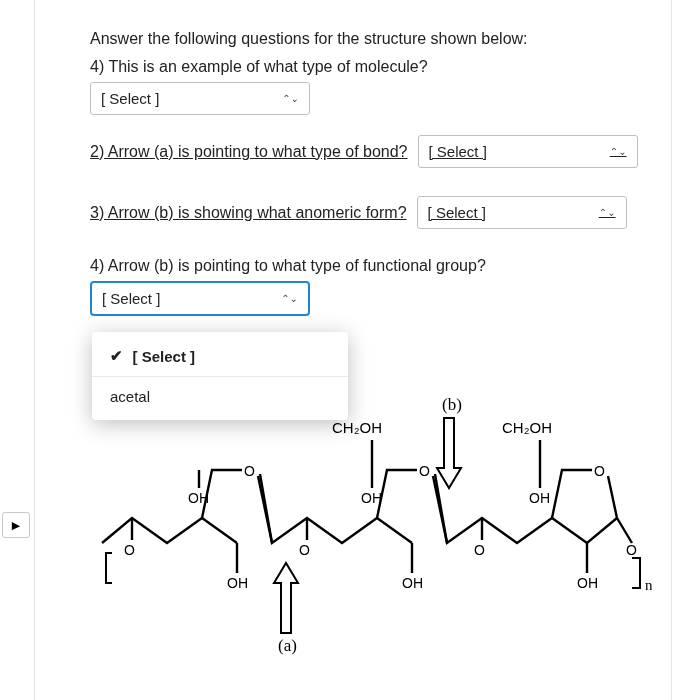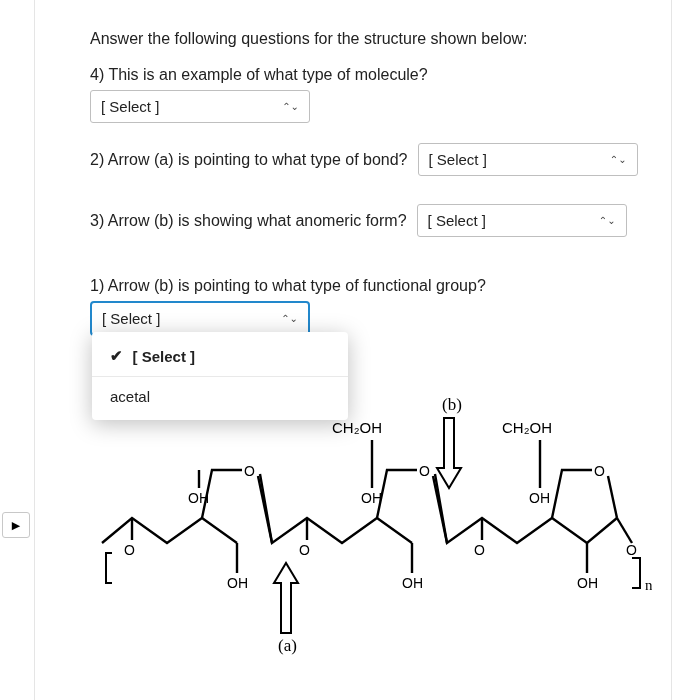--- a/index.html
+++ b/index.html
@@ -34,22 +34,22 @@
       left: 70px; top: 0;
       width: 590px;
       padding: 30px 15px 0 20px;
     }
     .right-rail {
       position: absolute;
       right: 0; top: 0;
       width: 4px; height: 100%;
       border-left: 1px solid #e5e5e5;
     }
-    .q-intro { margin-bottom: 18px; }
-    .q-line { margin-bottom: 10px; display: flex; align-items: center; flex-wrap: wrap; gap: 6px; }
+    .q-intro { margin-bottom: 10px; }
+    .q-line { margin-bottom: 10px; display: flex; align-items: center; flex-wrap: wrap; gap: 6px; text-decoration: underline; }
     .q-text { margin-right: 4px; }
     .select-box {
       display: inline-flex;
       align-items: center;
       justify-content: space-between;
       border: 1px solid #bfbfbf;
       border-radius: 3px;
       background: #fff;
       padding: 7px 10px;
       min-width: 220px;
@@ -122,30 +122,30 @@
   </div>
 
   <div class="q-line" style="margin-bottom:28px;">
     <span class="q-text">2) Arrow (a) is pointing to what type of bond?</span>
     <div class="select-box" style="min-width:220px;">
       <span>[ Select ]</span>
       <span class="chev">⌃⌄</span>
     </div>
   </div>
 
-  <div class="q-line" style="margin-bottom:40px;">
+  <div class="q-line" style="margin-bottom:28px;">
     <span class="q-text">3) Arrow (b) is showing what anomeric form?</span>
     <div class="select-box" style="min-width:210px;">
       <span>[ Select ]</span>
       <span class="chev">⌃⌄</span>
     </div>
   </div>
 
   <div class="block">
-    <div class="block-q">1) Arrow (b) is pointing to what type of functional group?</div>
+    <div class="block-q">4) Arrow (b) is pointing to what type of functional group?</div>
     <div class="select-box active">
       <span>[ Select ]</span>
       <span class="chev">⌃⌄</span>
     </div>
   </div>
 </div>
 
 <span class="peek-text">ze</span>
 
 <div class="dropdown-panel">

